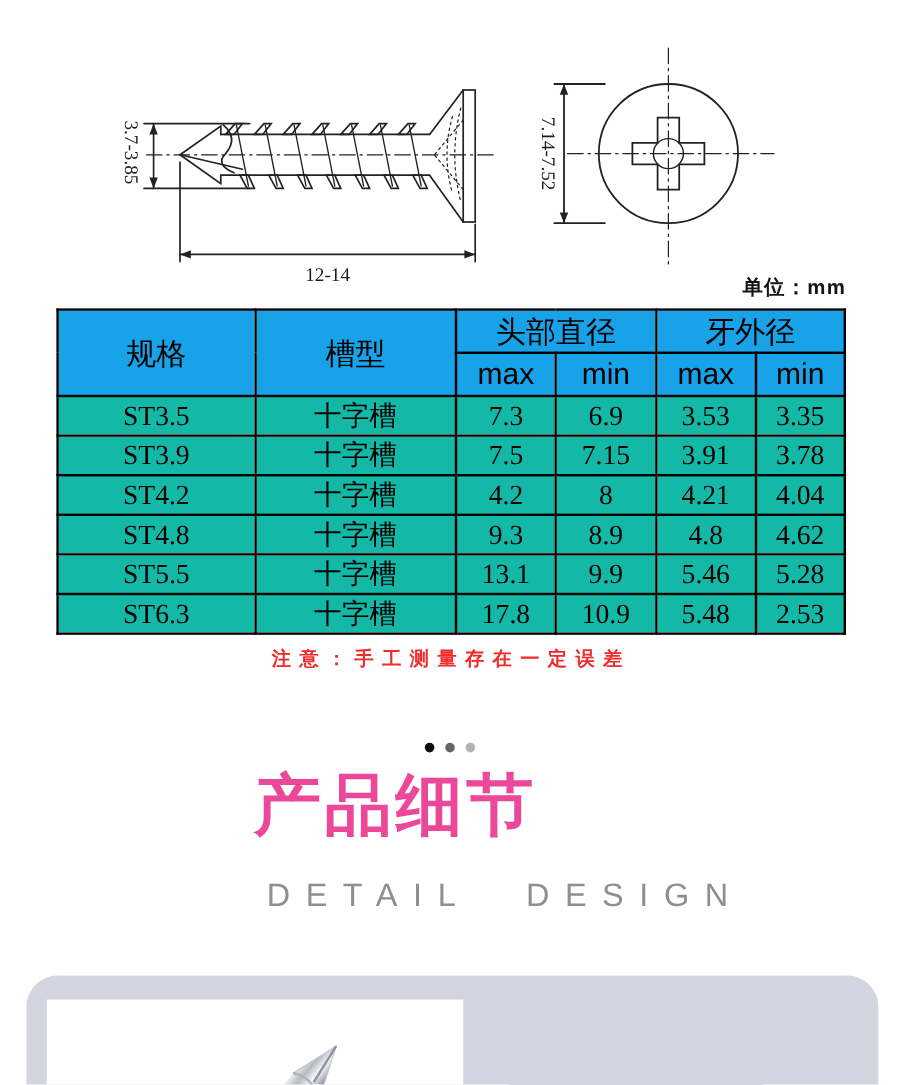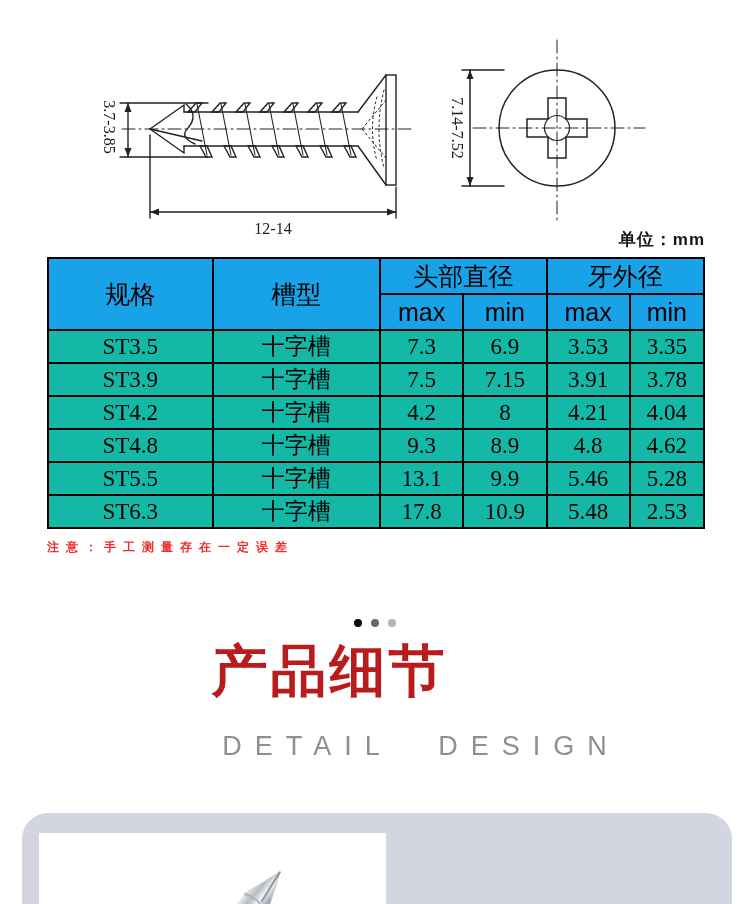--- a/index.html
+++ b/index.html
@@ -18,32 +18,32 @@
   
   #spec-table{position:absolute;left:47px;top:257px;width:658px;border-collapse:collapse;
               table-layout:fixed;padding-left:48px;}
   #spec-table th,#spec-table td{border:2px solid #000;text-align:center;vertical-align:middle;
               padding:0;color:#000;overflow:hidden;white-space:nowrap;}
   #spec-table th{background:var(--table-header-bg,#18a2e8);font-weight:500;font-size:25px;height:34px;}
   #spec-table td{background:#14b8a6;font-size:23px;height:31px;font-family:Liberation Serif, serif;}
   .col-spec{width:164px;}.col-slot{width:167px;}
   .col-m1{width:83px;}.col-m2{width:83px;}.col-m3{width:83px;}.col-m4{width:74px;}
 
-  #note{position:absolute;left:47px;top:539px;width:658px;text-align:left;
-        font-size:12px;font-weight:bold;letter-spacing:7px;color:var(--note-red,#f12a2a);}
+  #note{position:absolute;left:47px;top:539px;width:658px;text-align:center;
+        font-size:16px;font-weight:bold;letter-spacing:7px;color:var(--note-red,#f12a2a);}
 
   
   #dots{position:absolute;left:0;top:619px;width:750px;display:flex;justify-content:center;gap:9px;}
   #dots span{width:8px;height:8px;border-radius:50%;}
   #dots .d1{background:#0a0a0a;}
   #dots .d2{background:#666;}
   #dots .d3{background:#b3b3b3;}
 
   #section-title{position:absolute;left:0;top:634px;width:659px;text-align:center;
-                 font-size:56px;font-weight:600;letter-spacing:3px;color:#b91c1c;}
+                 font-size:56px;font-weight:600;letter-spacing:3px;color:#ec4899;}
   #section-subtitle{position:absolute;left:0;top:731px;width:750px;text-align:center;
                  font-size:27px;font-weight:400;letter-spacing:13px;word-spacing:26px;
                  color:var(--subtitle-gray,#8f8f8f);margin-left:46px;}
 
   
   #photo-panel{position:absolute;left:22px;top:813px;width:710px;height:91px;
                background:var(--panel-gray,#d3d5e0);border-radius:26px 26px 0 0;}
   #photo-card{position:absolute;left:17px;top:20px;width:347px;height:71px;background:#fff;
               overflow:hidden;}
 </style>

